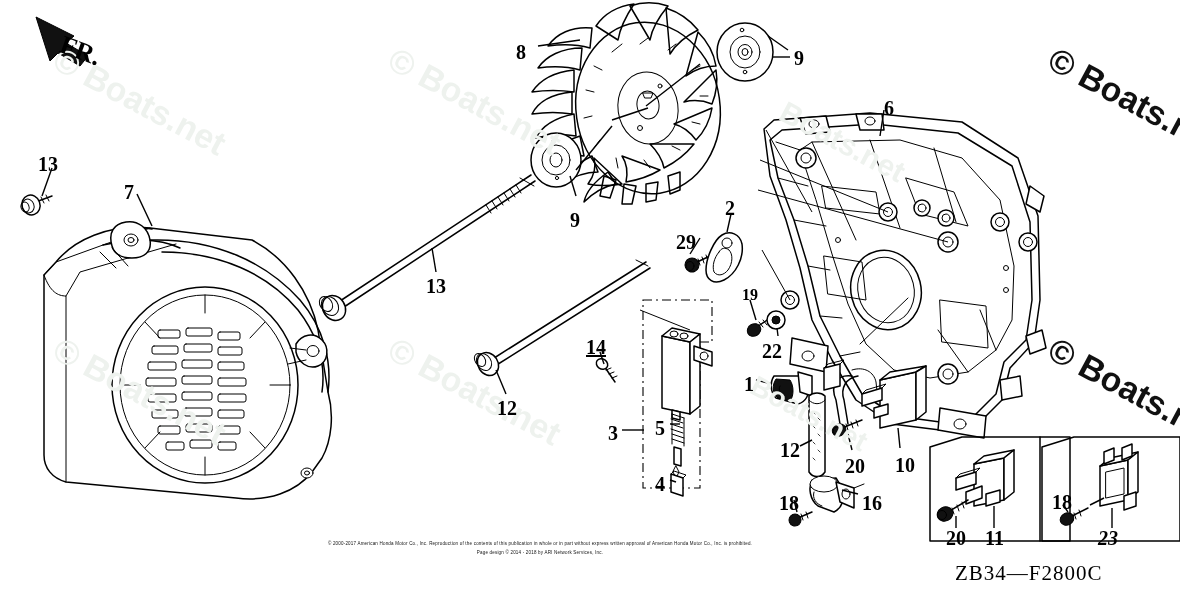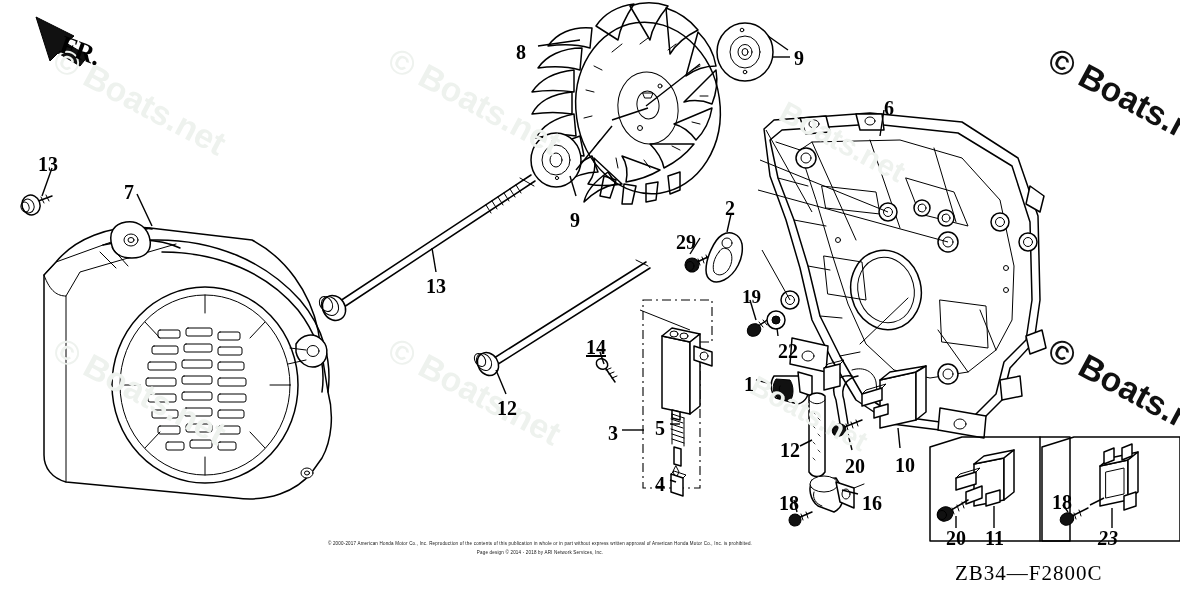--- a/index.html
+++ b/index.html
@@ -499,22 +499,22 @@
 
   <div class="num" style="left:516px;top:42px;font-size:20px;">8</div>
   <div class="num" style="left:794px;top:48px;font-size:20px;">9</div>
   <div class="num" style="left:570px;top:210px;font-size:20px;">9</div>
   <div class="num" style="left:884px;top:98px;font-size:20px;">6</div>
   <div class="num" style="left:38px;top:154px;font-size:20px;">13</div>
   <div class="num" style="left:124px;top:182px;font-size:20px;">7</div>
   <div class="num" style="left:725px;top:198px;font-size:20px;">2</div>
   <div class="num" style="left:676px;top:232px;font-size:20px;">29</div>
   <div class="num" style="left:426px;top:276px;font-size:20px;">13</div>
-  <div class="num" style="left:742px;top:287px;font-size:19px;">19</div>
-  <div class="num" style="left:778px;top:341px;font-size:20px;">22</div>
+  <div class="num" style="left:742px;top:287px;font-size:16px;">19</div>
+  <div class="num" style="left:762px;top:341px;font-size:20px;">22</div>
   <div class="num" style="left:586px;top:337px;font-size:20px;text-decoration:underline;">14</div>
   <div class="num" style="left:744px;top:374px;font-size:20px;">1</div>
   <div class="num" style="left:497px;top:398px;font-size:20px;text-align:center;">12</div>
   <div class="num" style="left:608px;top:423px;font-size:20px;">3</div>
   <div class="num" style="left:655px;top:418px;font-size:20px;">5</div>
   <div class="num" style="left:780px;top:440px;font-size:20px;">12</div>
   <div class="num" style="left:845px;top:456px;font-size:20px;">20</div>
   <div class="num" style="left:895px;top:455px;font-size:20px;">10</div>
   <div class="num" style="left:655px;top:474px;font-size:20px;">4</div>
   <div class="num" style="left:779px;top:493px;font-size:20px;">18</div>

